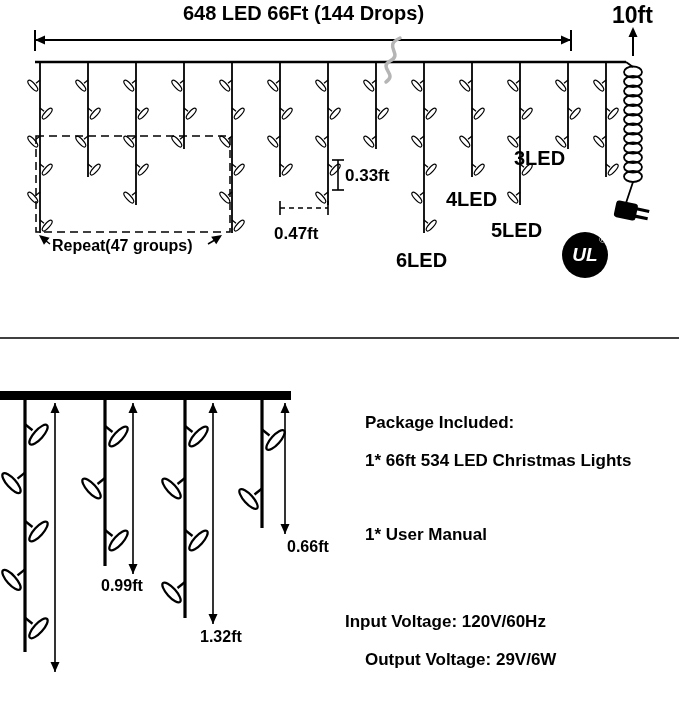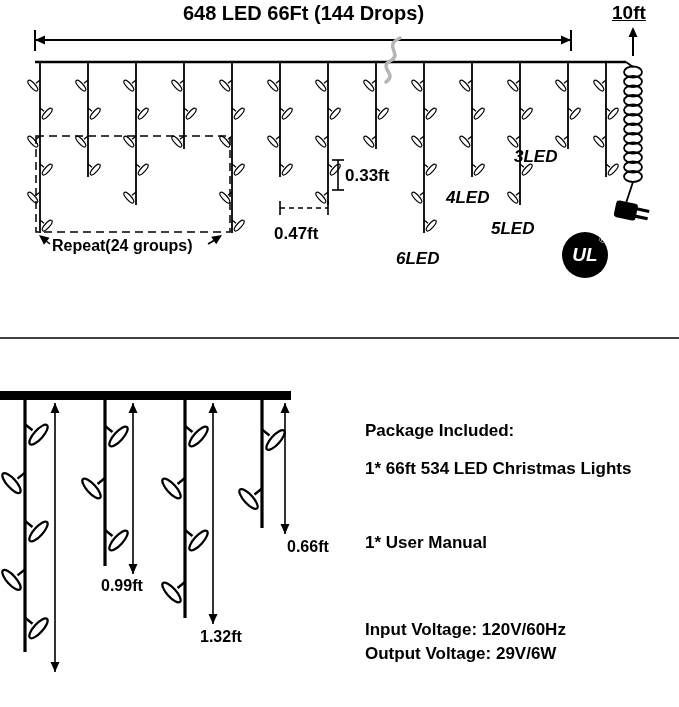--- a/index.html
+++ b/index.html
@@ -9,26 +9,26 @@
     width: 679px;
     height: 674px;
     background: #ffffff;
     font-family: "Liberation Sans", sans-serif;
     color: #000;
     overflow: hidden;
   }
   svg { position: absolute; left: 0; top: 0; }
   .t { position: absolute; font-weight: bold; white-space: nowrap; color: #000; }
   .title { left: 35px; top: 2px; width: 537px; text-align: center; font-size: 20px; }
-  .lead  { left: 612px; top: 2px; font-size: 19px; text-decoration: underline; }
+  .lead  { left: 612px; top: 2px; font-size: 23px; }
   .repeat{ left: 52px; top: 237px; font-size: 16px; }
   .m-s   { font-size: 17px; }
-  .led   { font-size: 17px; font-style: italic; }
+  .led   { font-size: 20px; }
   .ft    { font-size: 16px; }
-  .pkg   { font-size: 17px; margin-top: 8px; }
+  .pkg   { font-size: 17px; }
   .ul {
     position: absolute; left: 562px; top: 232px;
     width: 46px; height: 46px;
     background: #000; border-radius: 50%;
     color: #fff; display: flex; align-items: center; justify-content: center;
     font-weight: bold; font-style: italic; font-size: 19px;
   }
   .ul .reg {
     position: absolute; top: 3px; right: 2px;
     font-size: 9px; font-style: normal; font-weight: normal;
@@ -277,37 +277,37 @@
         <polygon points="0,0 -10,-4.5 -10,4.5" fill="#000" transform="translate(213,403) rotate(-90)"></polygon>
         <polygon points="0,0 -10,-4.5 -10,4.5" fill="#000" transform="translate(213,624) rotate(90)"></polygon>
         <line x1="285" y1="403" x2="285" y2="534" stroke="#000" stroke-width="1.6"></line>
         <polygon points="0,0 -10,-4.5 -10,4.5" fill="#000" transform="translate(285,403) rotate(-90)"></polygon>
         <polygon points="0,0 -10,-4.5 -10,4.5" fill="#000" transform="translate(285,534) rotate(90)"></polygon>
       </g>
     </svg>
 
   <div class="t title">648 LED 66Ft (144 Drops)</div>
   <div class="t lead">10ft</div>
-  <div class="t repeat">Repeat(24 groups)</div>
+  <div class="t repeat">Repeat(47 groups)</div>
   <div class="t m-s" style="left:345px;top:166px">0.33ft</div>
   <div class="t m-s" style="left:274px;top:224px">0.47ft</div>
   <div class="t led" style="left:514px;top:147px">3LED</div>
   <div class="t led" style="left:446px;top:188px">4LED</div>
   <div class="t led" style="left:491px;top:219px">5LED</div>
   <div class="t led" style="left:396px;top:249px">6LED</div>
 
   <div class="ul">
     <span>UL</span>
     <span class="reg">®</span>
   </div>
 
   <div class="t ft" style="left:24px;top:680px">1.65ft</div>
   <div class="t ft" style="left:101px;top:577px">0.99ft</div>
   <div class="t ft" style="left:200px;top:628px">1.32ft</div>
   <div class="t ft" style="left:287px;top:538px">0.66ft</div>
 
   <div class="t pkg" style="left:365px;top:413px">Package Included:</div>
   <div class="t pkg" style="left:365px;top:451px">1* 66ft 534 LED Christmas Lights</div>
   <div class="t pkg" style="left:365px;top:525px">1* User Manual</div>
-  <div class="t pkg" style="left:365px;top:612px">Input Voltage: 120V/60Hz</div>
-  <div class="t pkg" style="left:365px;top:636px">Output Voltage: 29V/6W</div>
+  <div class="t pkg" style="left:345px;top:612px">Input Voltage: 120V/60Hz</div>
+  <div class="t pkg" style="left:365px;top:650px">Output Voltage: 29V/6W</div>
 
 </div>
 
 </body></html>

